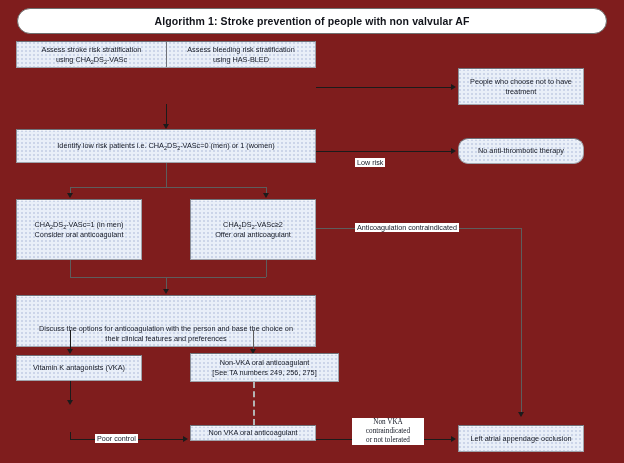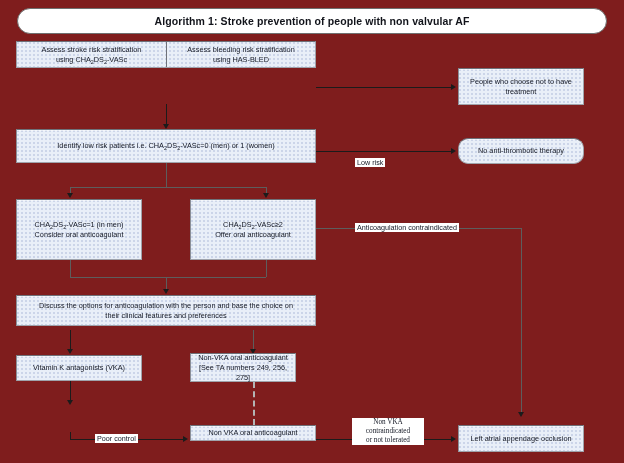--- a/index.html
+++ b/index.html
@@ -216,38 +216,38 @@
   <div class="ln-v thin" style="left:521px; top:228px; height:185px;"></div>
   <div class="arw-d" style="left:517.5px; top:412px;"></div>
   <div class="edge-label" style="left:355px; top:223px;">Anticoagulation contraindicated</div>
 
   <div class="ln-v thin" style="left:70px; top:260px; height:17px;"></div>
   <div class="ln-v thin" style="left:266px; top:260px; height:17px;"></div>
   <div class="ln-h thin" style="left:70px; top:277px; width:196px;"></div>
   <div class="ln-v thin" style="left:166px; top:277px; height:13px;"></div>
   <div class="arw-d" style="left:162.5px; top:289px;"></div>
 
-  <div class="box" style="left:16px; top:295px; width:300px; height:31px;">
+  <div class="box" style="left:16px; top:295px; width:300px; height:52px;align-items:flex-end;">
     <div class="txt">
       <span>Discuss the options for anticoagulation with the person and base the choice on</span><br>
       <span>their clinical features and preferences</span>
     </div>
   </div>
 
   <div class="ln-v" style="left:70px; top:330px; height:21px;"></div>
   <div class="arw-d" style="left:66.5px; top:349px;"></div>
 
   <div class="ln-v thin" style="left:253px; top:330px; height:21px;"></div>
   <div class="arw-d" style="left:249.5px; top:349px;"></div>
 
   <div class="box" style="left:16px; top:355px; width:126px; height:26px;">
     <div class="txt">Vitamin K antagonists (VKA)</div>
   </div>
 
-  <div class="box" style="left:190px; top:353px; width:106px; height:29px;">
+  <div class="box" style="left:190px; top:353px; width:149px; height:29px;">
     <div class="txt">
       <span>Non-VKA oral anticoagulant</span><br>
       <span>[See TA numbers 249, 256, 275]</span>
     </div>
   </div>
 
   <div class="ln-v dashed" style="left:253px; top:382px; height:43px;"></div>
 
   <div class="ln-v" style="left:70px; top:381px; height:21px;"></div>
   <div class="arw-d" style="left:66.5px; top:400px;"></div>

